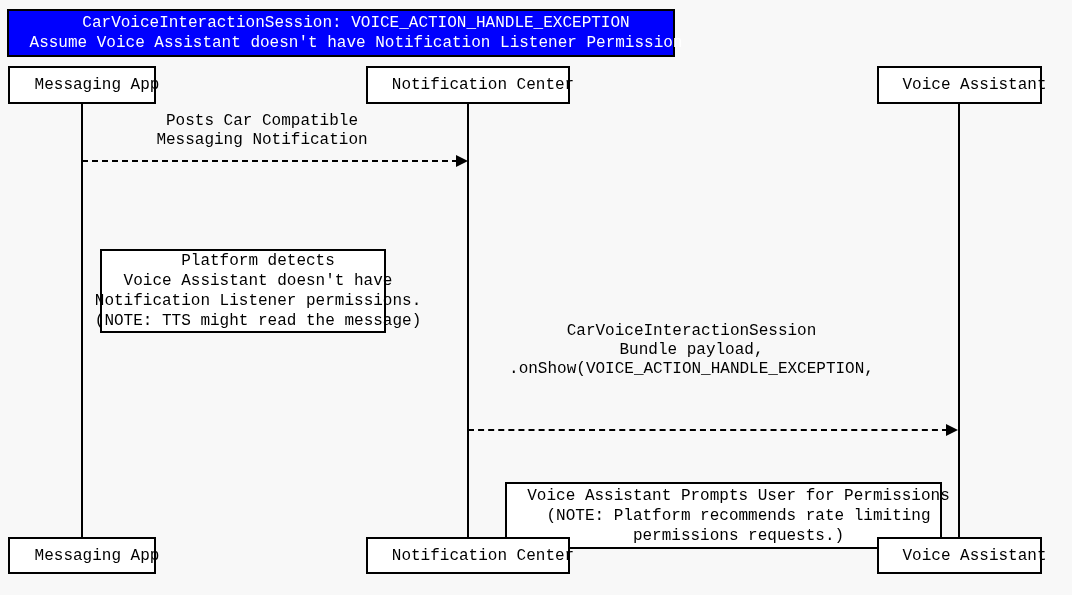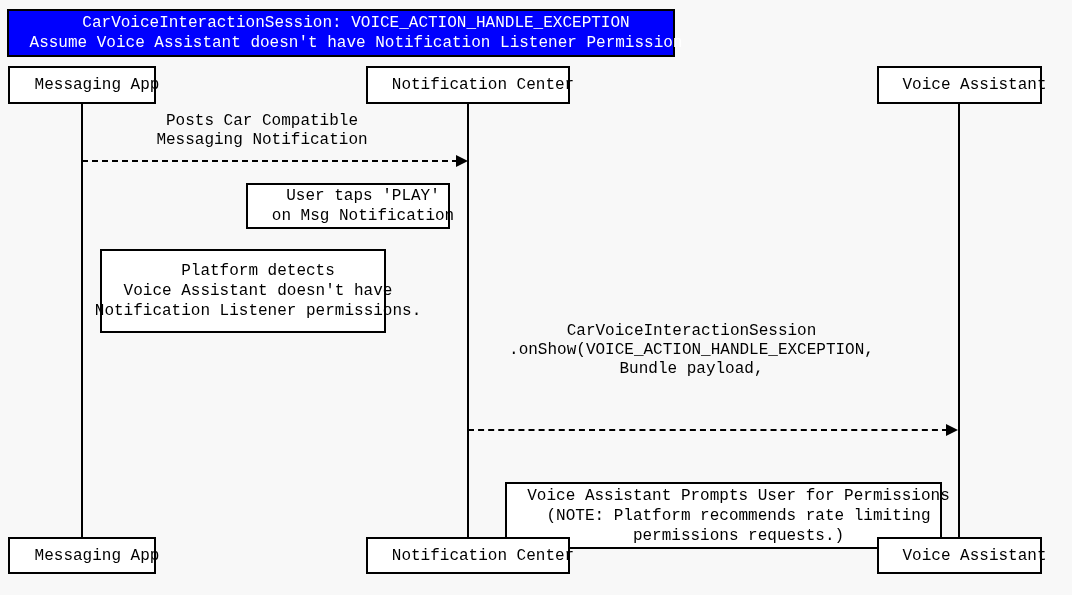--- a/index.html
+++ b/index.html
@@ -65,35 +65,32 @@
   </div>
 
   <div class="msg-label" style="left:82px;top:112px;width:360px;">
     <div>Posts Car Compatible</div>
     <div>Messaging Notification</div>
   </div>
 
   <div class="arrow-line" style="left:82px;top:160px;width:376px;"></div>
   <div class="arrow-head" style="left:456px;top:155px;"></div>
 
-  <div class="box note" style="left:246px;top:183px;width:204px;height:46px;">
-    <div>User taps 'PLAY'</div>
-    <div>on Msg Notification</div>
-  </div>
 
   <div class="box note" style="left:100px;top:249px;width:286px;height:84px;">
     <div>Platform detects</div>
     <div>Voice Assistant doesn't have</div>
     <div>Notification Listener permissions.</div>
+    <div>(NOTE: TTS might read the message)</div>
   </div>
 
   <div class="msg-label" style="left:468px;top:322px;width:447px;">
     <div>CarVoiceInteractionSession</div>
+    <div>Bundle payload,</div>
     <div>.onShow(VOICE_ACTION_HANDLE_EXCEPTION,</div>
-    <div>Bundle payload,</div>
   </div>
 
   <div class="arrow-line" style="left:468px;top:429px;width:480px;"></div>
   <div class="arrow-head" style="left:946px;top:424px;"></div>
 
   <div class="box note" style="left:505px;top:450px;width:437px;height:67px;margin-top:32px;">
     <div>Voice Assistant Prompts User for Permissions</div>
     <div>(NOTE: Platform recommends rate limiting</div>
     <div>permissions requests.)</div>
   </div>

